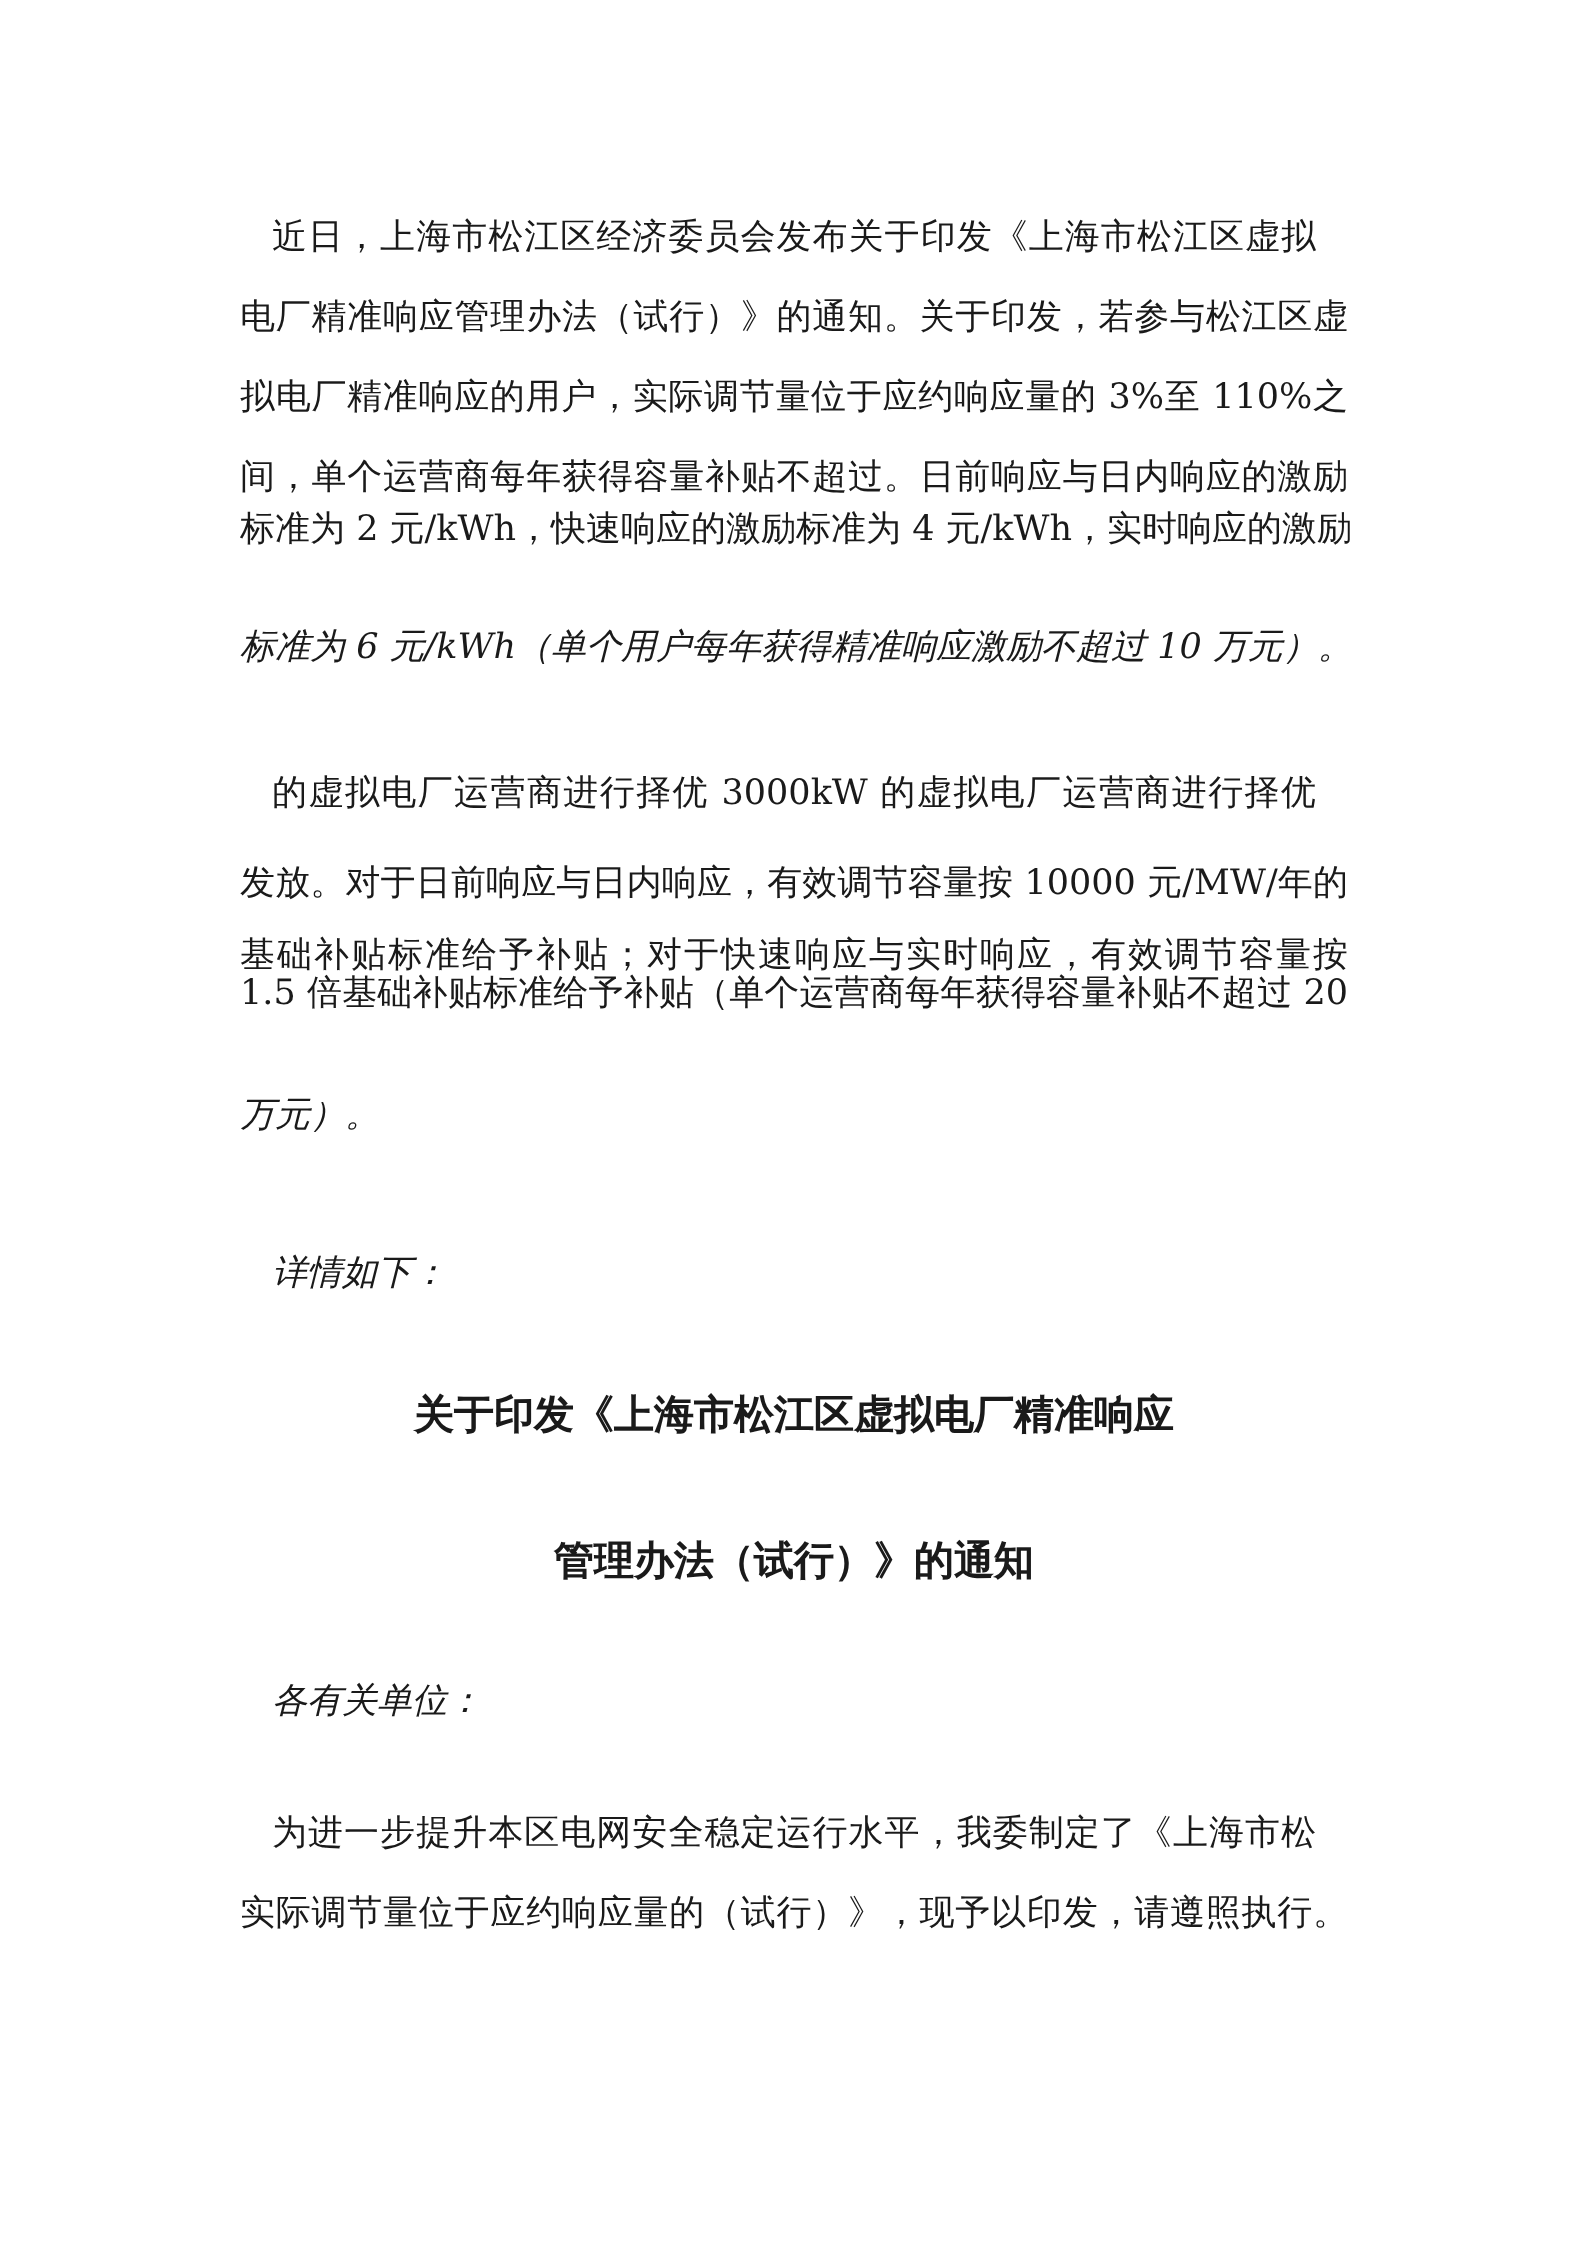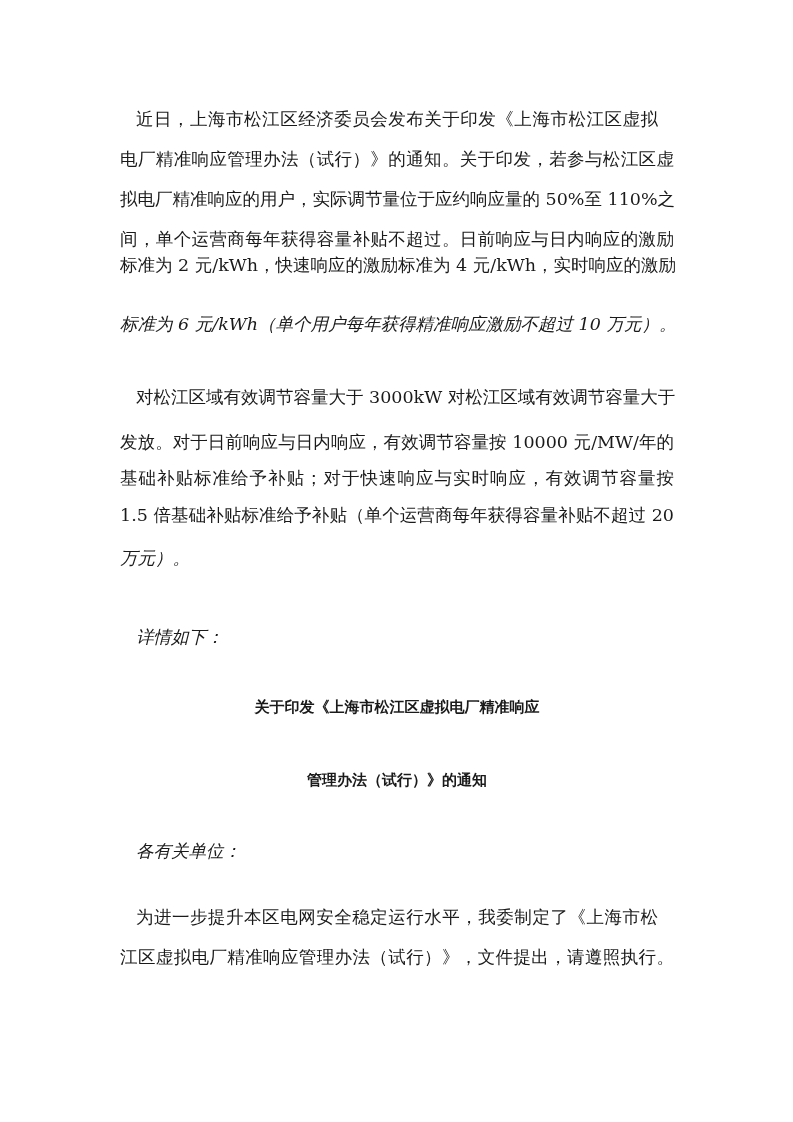--- a/index.html
+++ b/index.html
@@ -39,55 +39,55 @@
   }
   .line.last {
     text-align-last: left;
     font-style: italic;
   }
   .title {
     position: absolute;
     left: 0;
     width: 554px;
     height: 30px;
-    font-size: 15px;
+    font-size: 20px;
     line-height: 30px;
     font-weight: bold;
     text-align: center;
     white-space: nowrap;
     font-family: "DejaVu Sans", "Liberation Sans", sans-serif;
   }
 </style>
 </head>
 <body>
 
 <div class="page">
 
   <div>
     <div class="line indent" style="top:104px">近日，上海市松江区经济委员会发布关于印发《上海市松江区虚拟</div>
     <div class="line" style="top:144px">电厂精准响应管理办法（试行）》的通知。关于印发，若参与松江区虚</div>
-    <div class="line" style="top:184px">拟电厂精准响应的用户，实际调节量位于应约响应量的 50%至 110%之</div>
+    <div class="line" style="top:184px">拟电厂精准响应的用户，实际调节量位于应约响应量的 3%至 110%之</div>
     <div class="line" style="top:224px">间，单个运营商每年获得容量补贴不超过。日前响应与日内响应的激励</div>
     <div class="line" style="top:250px">标准为 2 元/kWh，快速响应的激励标准为 4 元/kWh，实时响应的激励</div>
     <div class="line last" style="top:309px">标准为 6 元/kWh（单个用户每年获得精准响应激励不超过 10 万元）。</div>
   </div>
 
   <div>
-    <div class="line indent" style="top:382px">对松江区域有效调节容量大于 3000kW 对松江区域有效调节容量大于</div>
+    <div class="line indent" style="top:382px">的虚拟电厂运营商进行择优 3000kW 的虚拟电厂运营商进行择优</div>
     <div class="line" style="top:427px">发放。对于日前响应与日内响应，有效调节容量按 10000 元/MW/年的</div>
     <div class="line" style="top:463px">基础补贴标准给予补贴；对于快速响应与实时响应，有效调节容量按</div>
-    <div class="line" style="top:500px">1.5 倍基础补贴标准给予补贴（单个运营商每年获得容量补贴不超过 20</div>
+    <div class="line" style="top:482px">1.5 倍基础补贴标准给予补贴（单个运营商每年获得容量补贴不超过 20</div>
     <div class="line last" style="top:543px">万元）。</div>
   </div>
 
   <div class="line indent last" style="top:622px">详情如下：</div>
 
   <div class="title" style="top:692px">关于印发《上海市松江区虚拟电厂精准响应</div>
   <div class="title" style="top:765px">管理办法（试行）》的通知</div>
 
   <div class="line indent last" style="top:836px">各有关单位：</div>
 
   <div>
     <div class="line indent" style="top:902px">为进一步提升本区电网安全稳定运行水平，我委制定了《上海市松</div>
-    <div class="line" style="top:942px">江区虚拟电厂精准响应管理办法（试行）》，文件提出，请遵照执行。</div>
+    <div class="line" style="top:942px">实际调节量位于应约响应量的（试行）》，现予以印发，请遵照执行。</div>
   </div>
 
 </div>
 
 </body></html>

